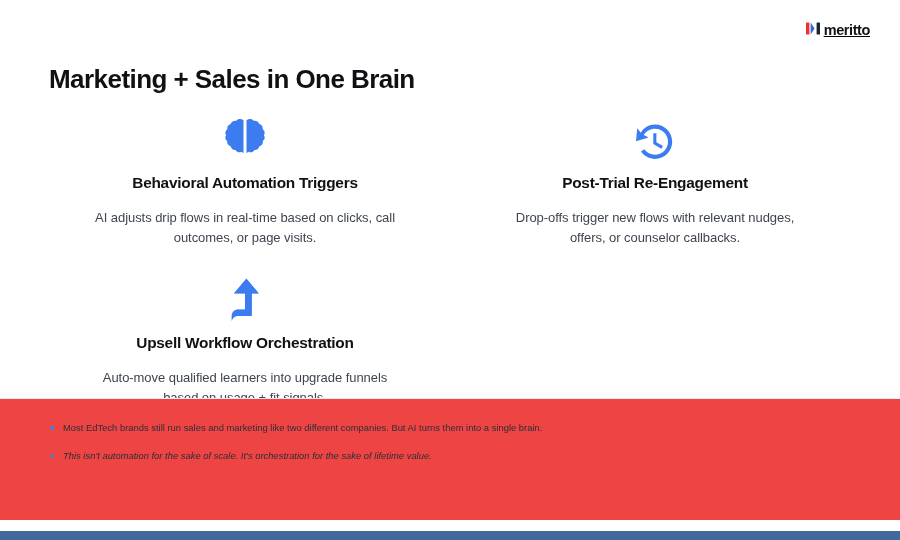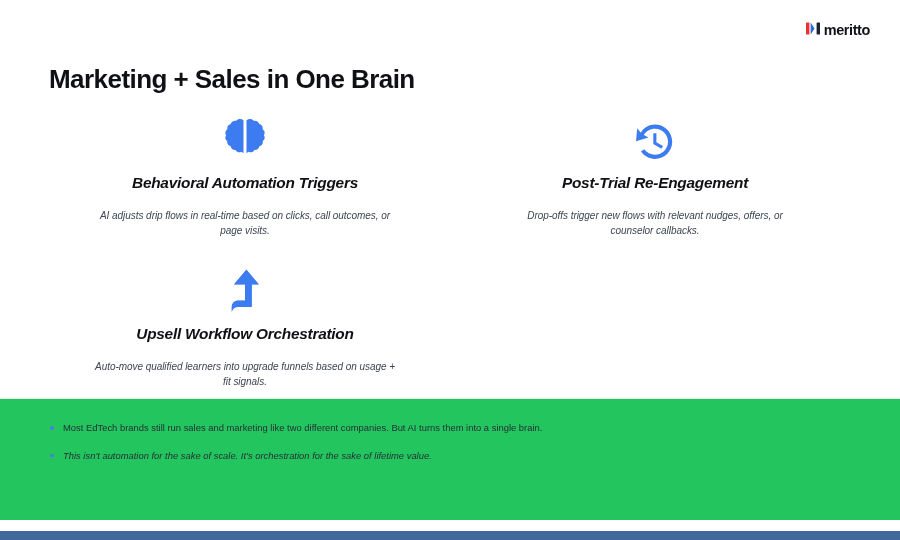--- a/index.html
+++ b/index.html
@@ -8,21 +8,21 @@
     font-family:"Liberation Sans", sans-serif;
     background:#ffffff;
     position:relative;
     overflow:hidden;
     -webkit-font-smoothing:antialiased;
   }
 
   
   .logo-wrap {
     position:absolute; top:21px; right:30px;
-    display:flex; align-items:center; gap:3px;
+    display:flex; align-items:center; gap:3px;text-decoration:underline;
   }
   .logo-mark { display:block; }
   .logo-text {
     font-size:14.5px; font-weight:bold; color:#111318;
     letter-spacing:-0.4px; line-height:1;
   }
 
   
   .page-title {
     position:absolute; left:49px; top:53px;
@@ -32,43 +32,42 @@
 
   
   .features {
     position:absolute; left:49px; top:115px;
     width:802px;
     display:grid;
     grid-template-columns:1fr 1fr;
     grid-template-rows:auto auto;
     row-gap:11px;
     column-gap:18px;
-    font-style:italic;
   }
   .feature { text-align:center; padding:0 8px; }
   .feature-icon {
     height:48px;
     display:flex; align-items:center; justify-content:center;
     margin-bottom:10px;
   }
   .feature-title {
     font-size:15.4px; font-weight:bold; color:#101114;
     letter-spacing:-0.25px; line-height:1.25;
     margin-bottom:7px;
   }
   .feature-desc {
-    font-size:10px; color:#3e4450;
+    font-size:13px; color:#3e4450;
     line-height:1.52; letter-spacing:-0.05px;
     max-width:300px; margin:16px auto;
   }
 
   
   .footer-panel {
     position:absolute; left:0; right:0; top:398px; bottom:20px;
-    background:#22c55e;
+    background:#ef4444;
     border-top:1px solid #e9eaec;
     padding:22px 42px 0 48px;
   }
   .bullet-list { list-style:none; }
   .bullet-item {
     position:relative;
     padding-left:15px;
     margin-bottom:13px;
     font-size:9.4px;
     line-height:1.58;

